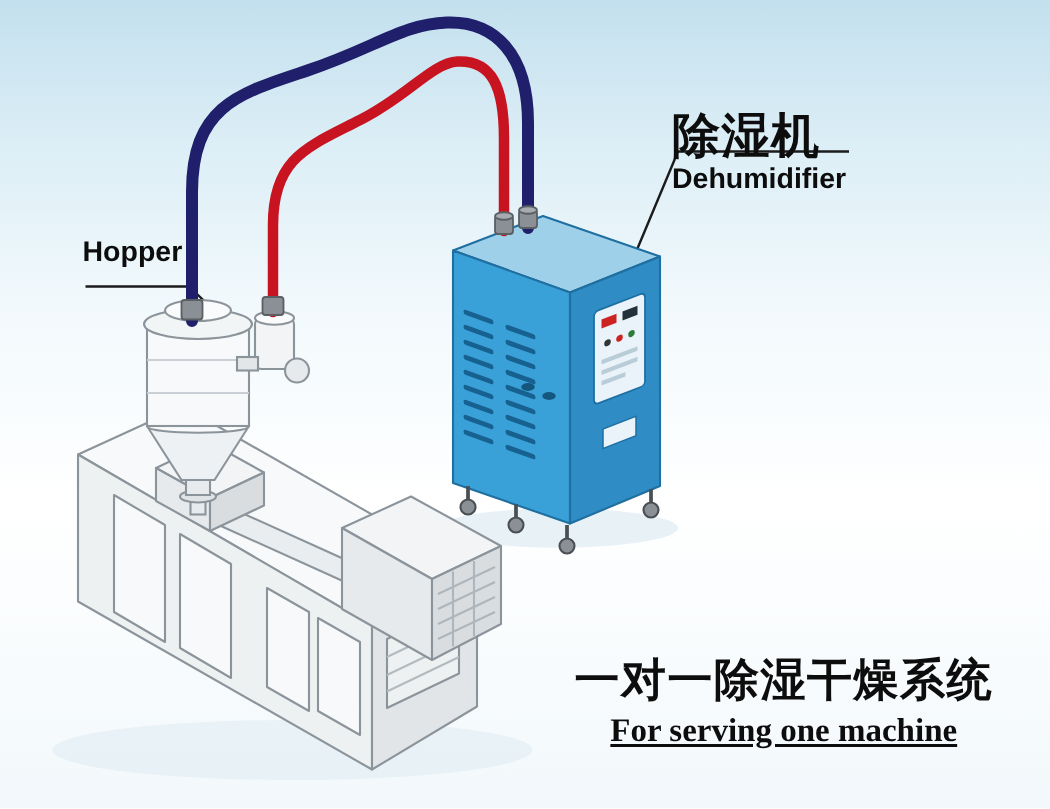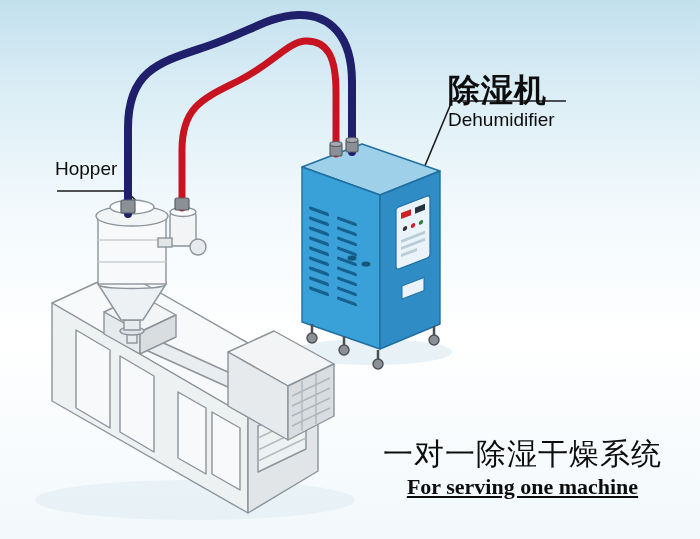--- a/index.html
+++ b/index.html
@@ -4,22 +4,22 @@
 <style>
   html,body{margin:0;padding:0;}
   .stage{
     position:relative;width:700px;height:539px;overflow:hidden;
     background:linear-gradient(180deg,#c3e0ee 0%,#dceef6 18%,#f2f9fc 38%,#ffffff 62%,#f2f8fb 100%);
     font-family:"Liberation Sans",sans-serif;
   }
   .stage svg{position:absolute;left:0;top:0;}
   .label{position:absolute;color:#0d0d0d;line-height:1.15;white-space:nowrap;}
   .label .zh{font-size:32px;font-weight:700;letter-spacing:1px;}
-  .label .en{font-size:19px;font-weight:400;}
-  .caption .zh{font-size:30px;font-weight:400;letter-spacing:1px;}
+  .label .en{font-size:19px;font-weight:700;}
+  .caption .zh{font-size:30px;font-weight:700;letter-spacing:1px;}
   .caption .en{font-family:"Liberation Serif",serif;font-size:22px;font-weight:700;text-align:center;margin-top:2px;text-decoration:underline;}
 </style>
 </head>
 <body>
 
 <div class="stage">
 
   <svg width="700" height="539" viewBox="0 0 700 539">
 
     <ellipse cx="195" cy="500" rx="160" ry="20" fill="#dcebf3" opacity="0.55"></ellipse>

